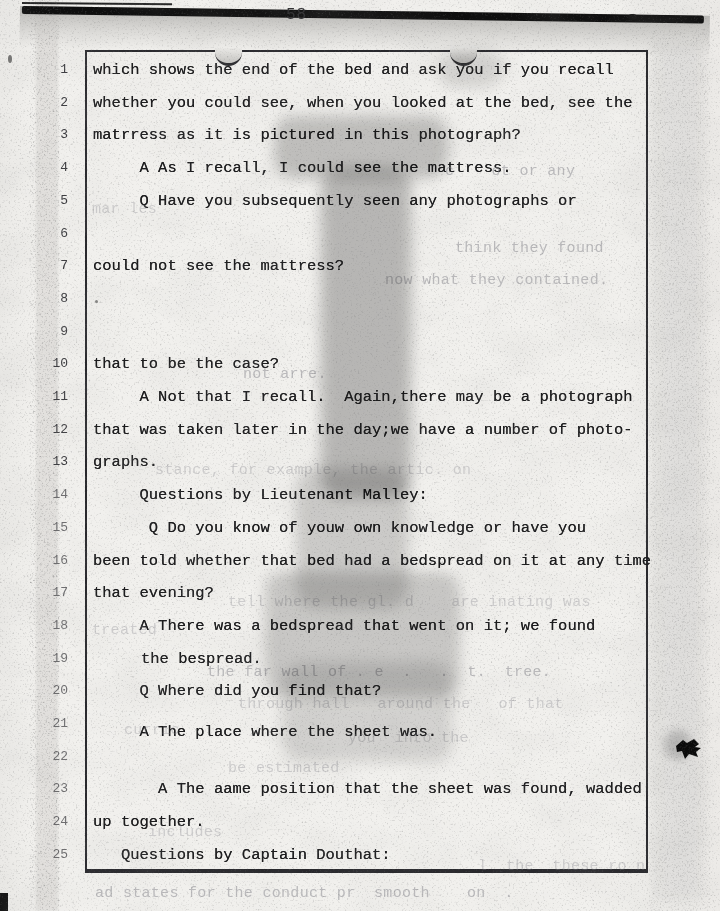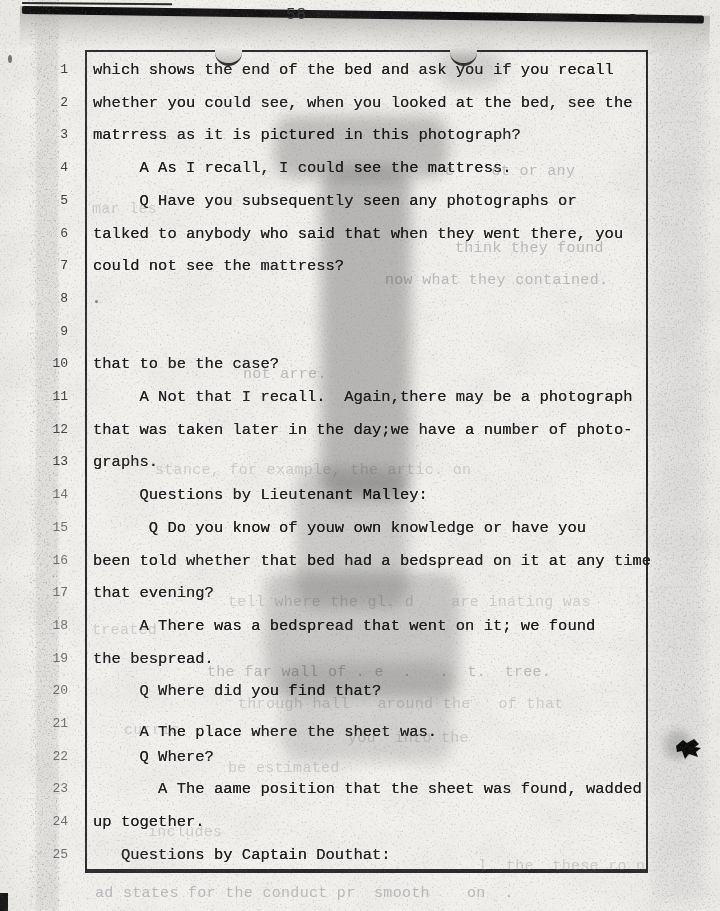--- a/index.html
+++ b/index.html
@@ -124,35 +124,33 @@
     <div class="ln worn" style="top: 719.4px;">23</div>
     <div class="ln worn" style="top: 752.1px;">24</div>
     <div class="ln worn" style="top: 784.8px;">25</div>
   </div>
 <div id="tx-col">
     <div class="tline" style="top: 0px;">which shows the end of the bed and ask you if you recall</div>
     <div class="tline" style="top: 32.7px;">whether you could see, when you looked at the bed, see the</div>
     <div class="tline" style="top: 65.4px;">matrress as it is pictured in this photograph?</div>
     <div class="tline" style="top: 98.1px;">     A As I recall, I could see the mattress.</div>
     <div class="tline" style="top: 130.8px;">     Q Have you subsequently seen any photographs or</div>
-    <div class="tline" style="top: 163.5px;">talked to anybody who said that when they went there, you</div>
     <div class="tline" style="top: 196.2px;">could not see the mattress?</div>
     <div class="tline" style="top: 294.3px;">that to be the case?</div>
     <div class="tline" style="top: 327px;">     A Not that I recall.  Again,there may be a photograph</div>
     <div class="tline" style="top: 359.7px;">that was taken later in the day;we have a number of photo-</div>
     <div class="tline" style="top: 392.4px;">graphs.</div>
     <div class="tline" style="top: 425.1px;">     Questions by Lieutenant Malley:</div>
     <div class="tline" style="top: 457.8px;">      Q Do you know of youw own knowledge or have you</div>
     <div class="tline" style="top: 490.5px;">been told whether that bed had a bedspread on it at any time</div>
     <div class="tline" style="top: 523.2px;">that evening?</div>
     <div class="tline" style="top: 555.9px;">     A There was a bedspread that went on it; we found</div>
-    <div class="tline" style="top: 588.6px;">the bespread.</div>
+    <div class="tline" style="top: 588.6px; margin-left: 48px;">the bespread.</div>
     <div class="tline" style="top: 621.3px;">     Q Where did you find that?</div>
     <div class="tline" style="top: 662px;">     A The place where the sheet was.</div>
-    <div class="tline" style="top: 686.7px;">     Q Where?</div>
     <div class="tline" style="top: 719.4px;">       A The aame position that the sheet was found, wadded</div>
     <div class="tline" style="top: 752.1px;">up together.</div>
     <div class="tline" style="top: 784.8px;">   Questions by Captain Douthat:</div>
   </div>
 <div id="ghost-layer">
     <div class="ghost" style="top: 163px; left: 445px;">c    ot or any</div>
     <div class="ghost dim" style="top: 201px; left: 92px;">mar les</div>
     <div class="ghost" style="top: 240px; left: 455px;">think they found</div>
     <div class="ghost" style="top: 272px; left: 385px;">now what they contained.</div>
     <div class="ghost" style="top: 366px; left: 243px;">not arre.</div>

